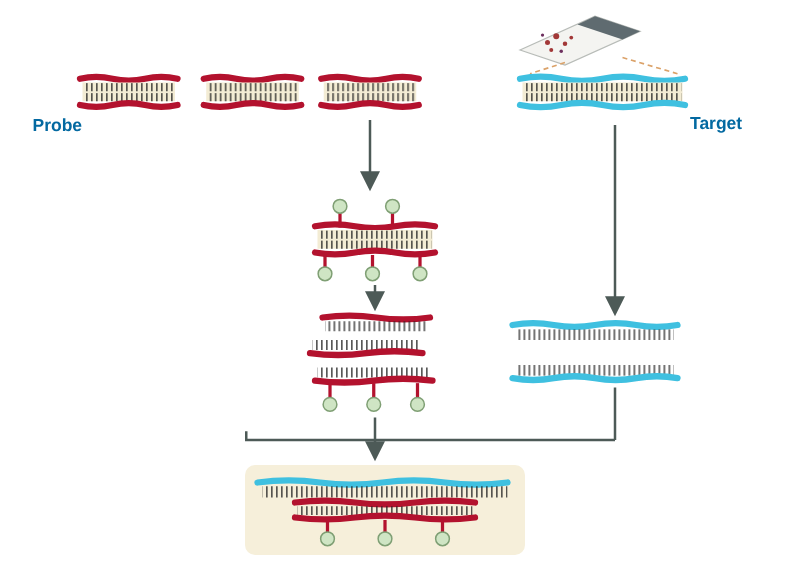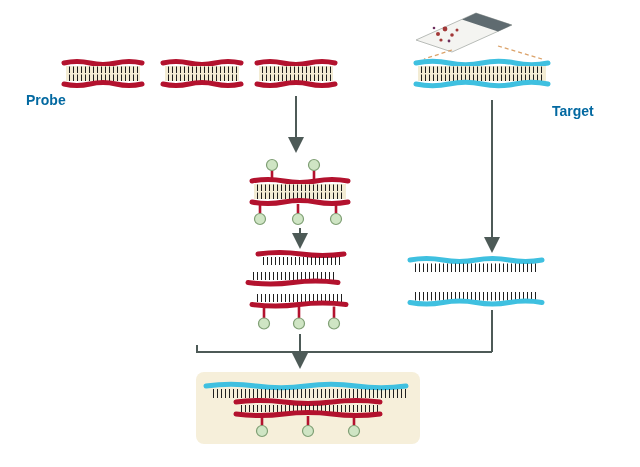--- a/index.html
+++ b/index.html
@@ -134,14 +134,14 @@
       <line class="stem" x1="58" y1="36" x2="58" y2="47"></line>
       <line class="stem" x1="104" y1="36" x2="104" y2="47"></line>
       <line class="stem" x1="150" y1="36" x2="150" y2="47"></line>
       <circle class="marker-fill" cx="58" cy="51" r="5.5"></circle>
       <circle class="marker-fill" cx="104" cy="51" r="5.5"></circle>
       <circle class="marker-fill" cx="150" cy="51" r="5.5"></circle>
     </g>
   </svg>
 
   <div class="lbl" style="left:26px;top:92px">Probe</div>
-  <div class="lbl" style="left:552px;top:103px">Target</div>
+  <div class="lbl" style="left:552px;top:90px">Target</div>
 </div>
 
 </body></html>

